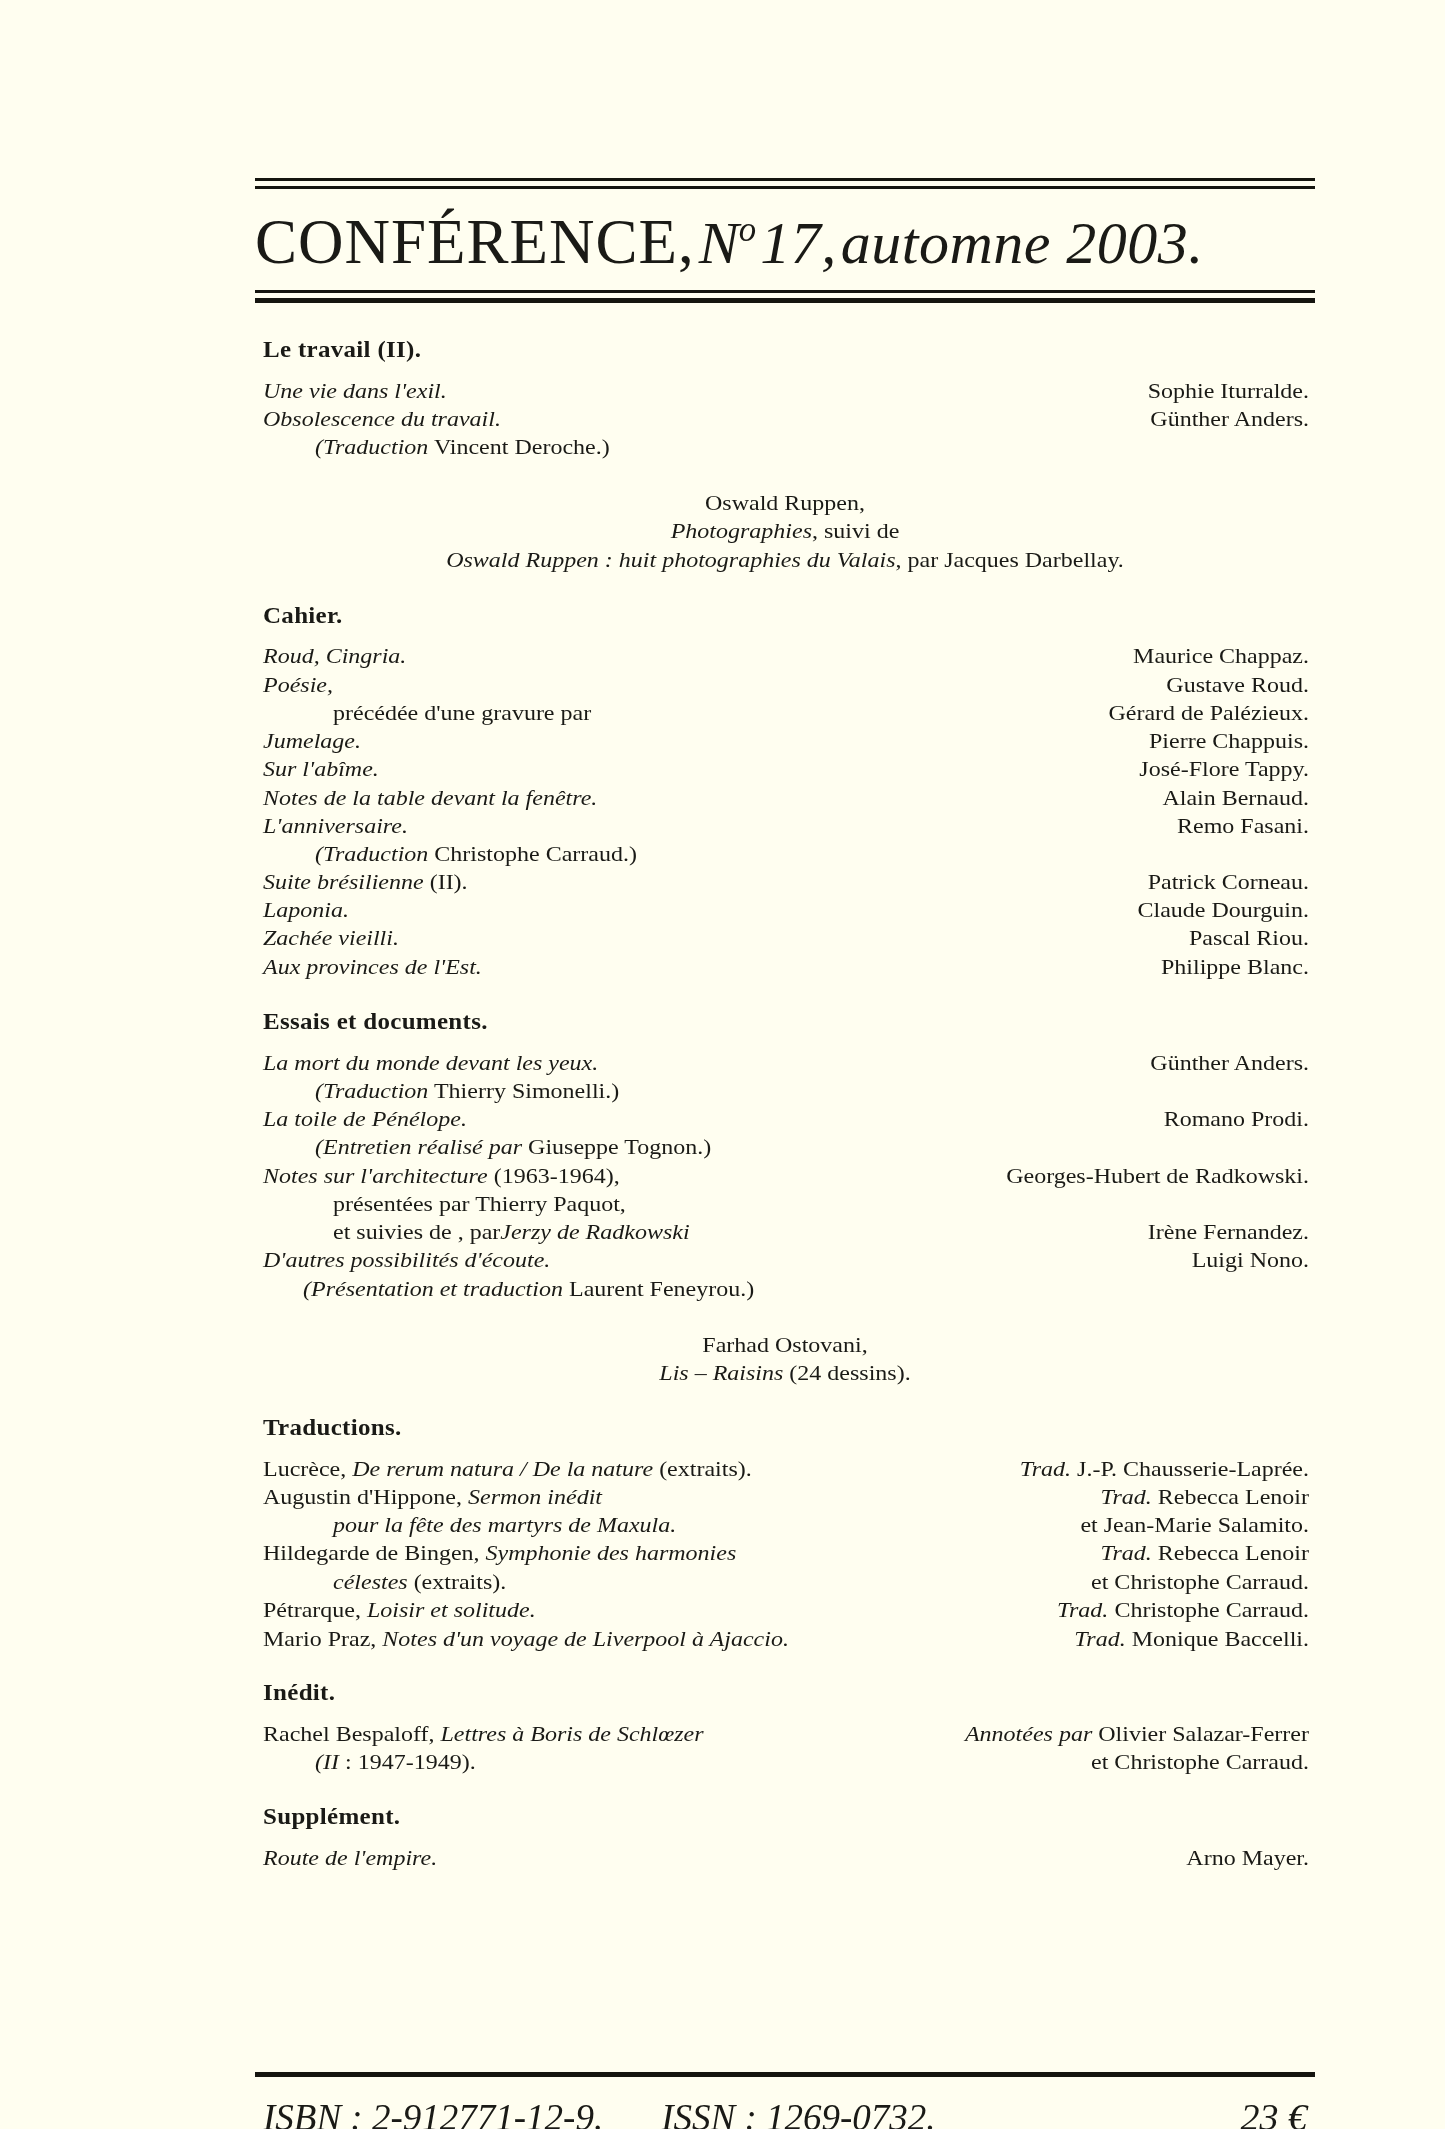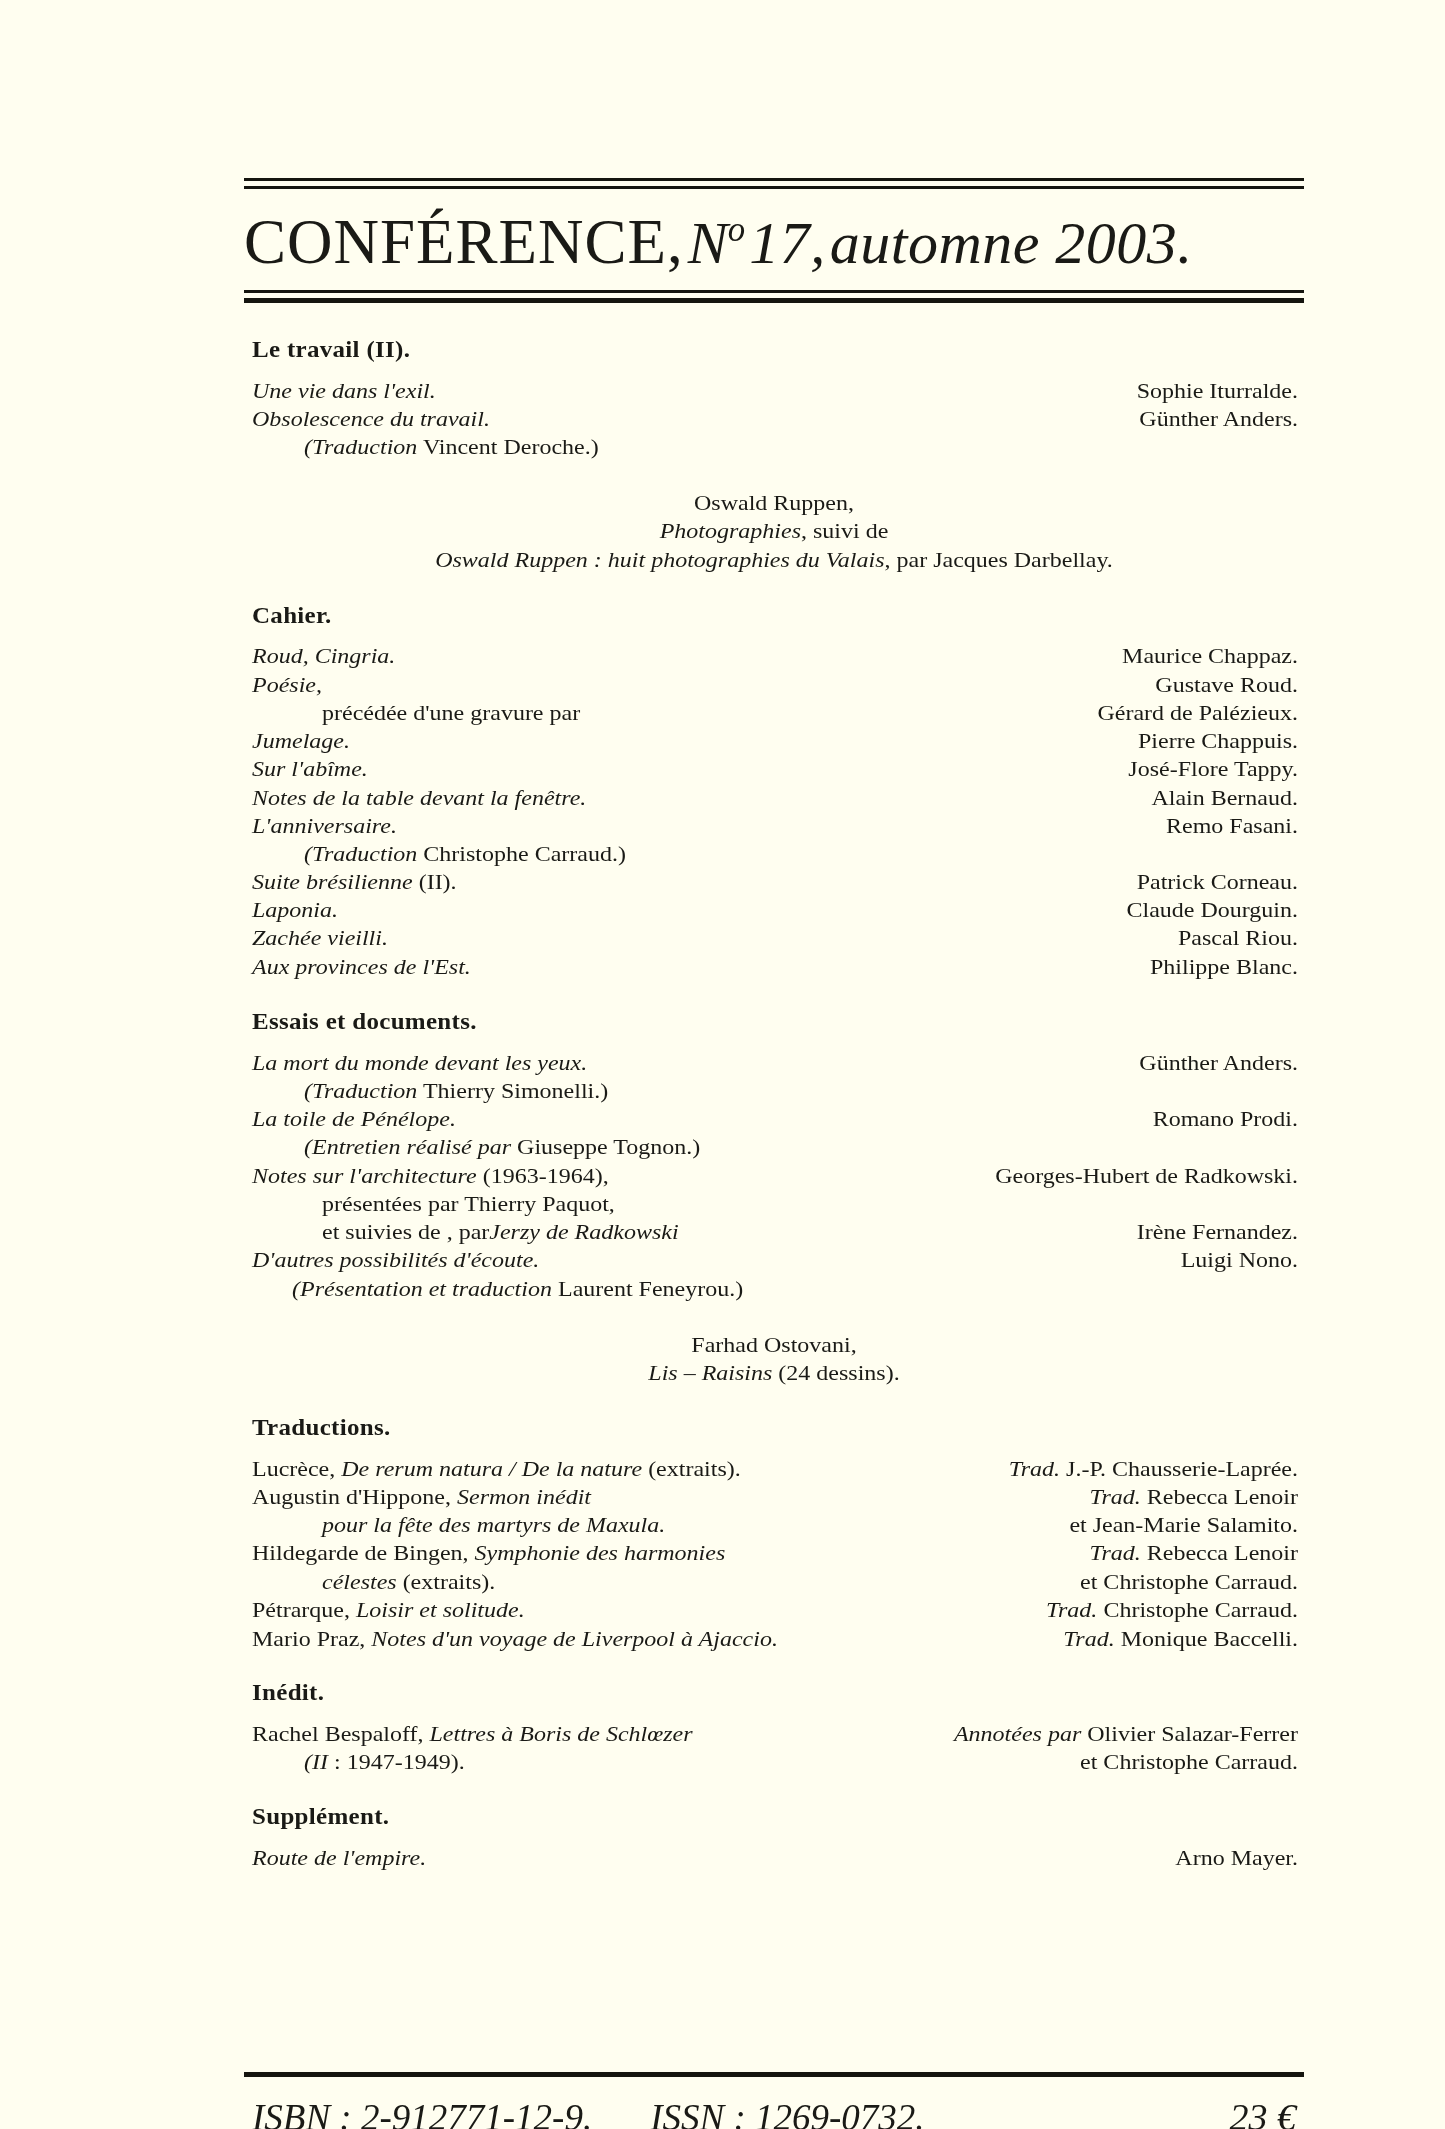--- a/index.html
+++ b/index.html
@@ -10,21 +10,21 @@
   body {
     width: 1445px;
     height: 2129px;
     font-family: "Liberation Serif", "DejaVu Serif", serif;
     color: #1a1a16;
     position: relative;
     overflow: hidden;
   }
   .page {
     position: absolute;
-    left: 244px;
+    left: 255px;
     top: 0;
     width: 1060px;
     height: 1701px;
   }
 
   
   .rule-thin {
     height: 3px;
     background: #15150f;
     width: 100%;

